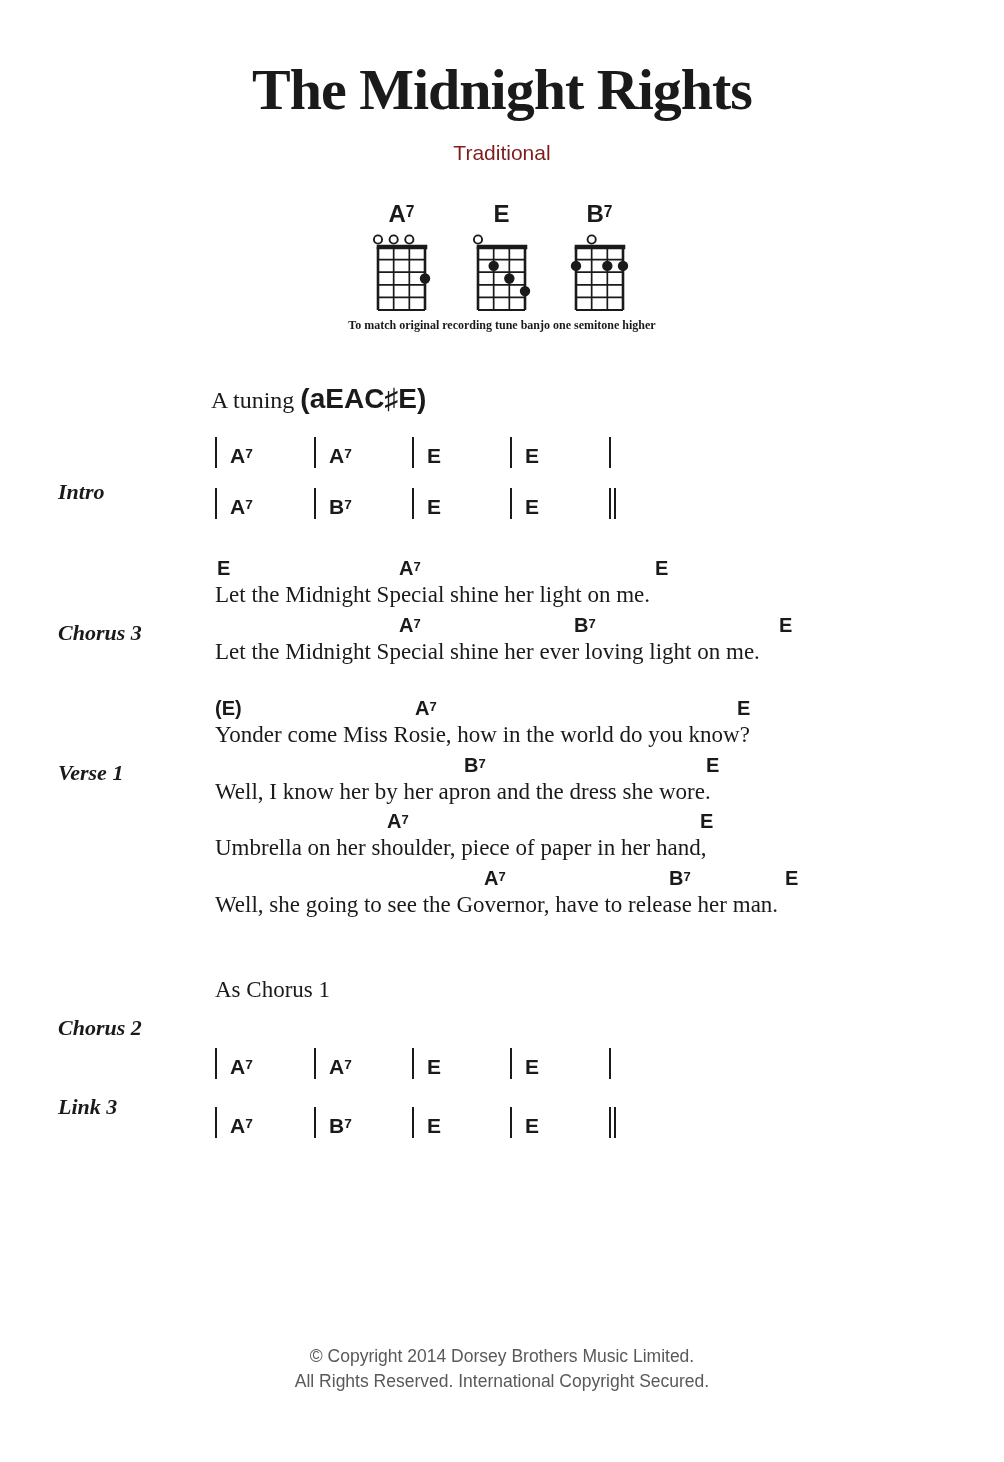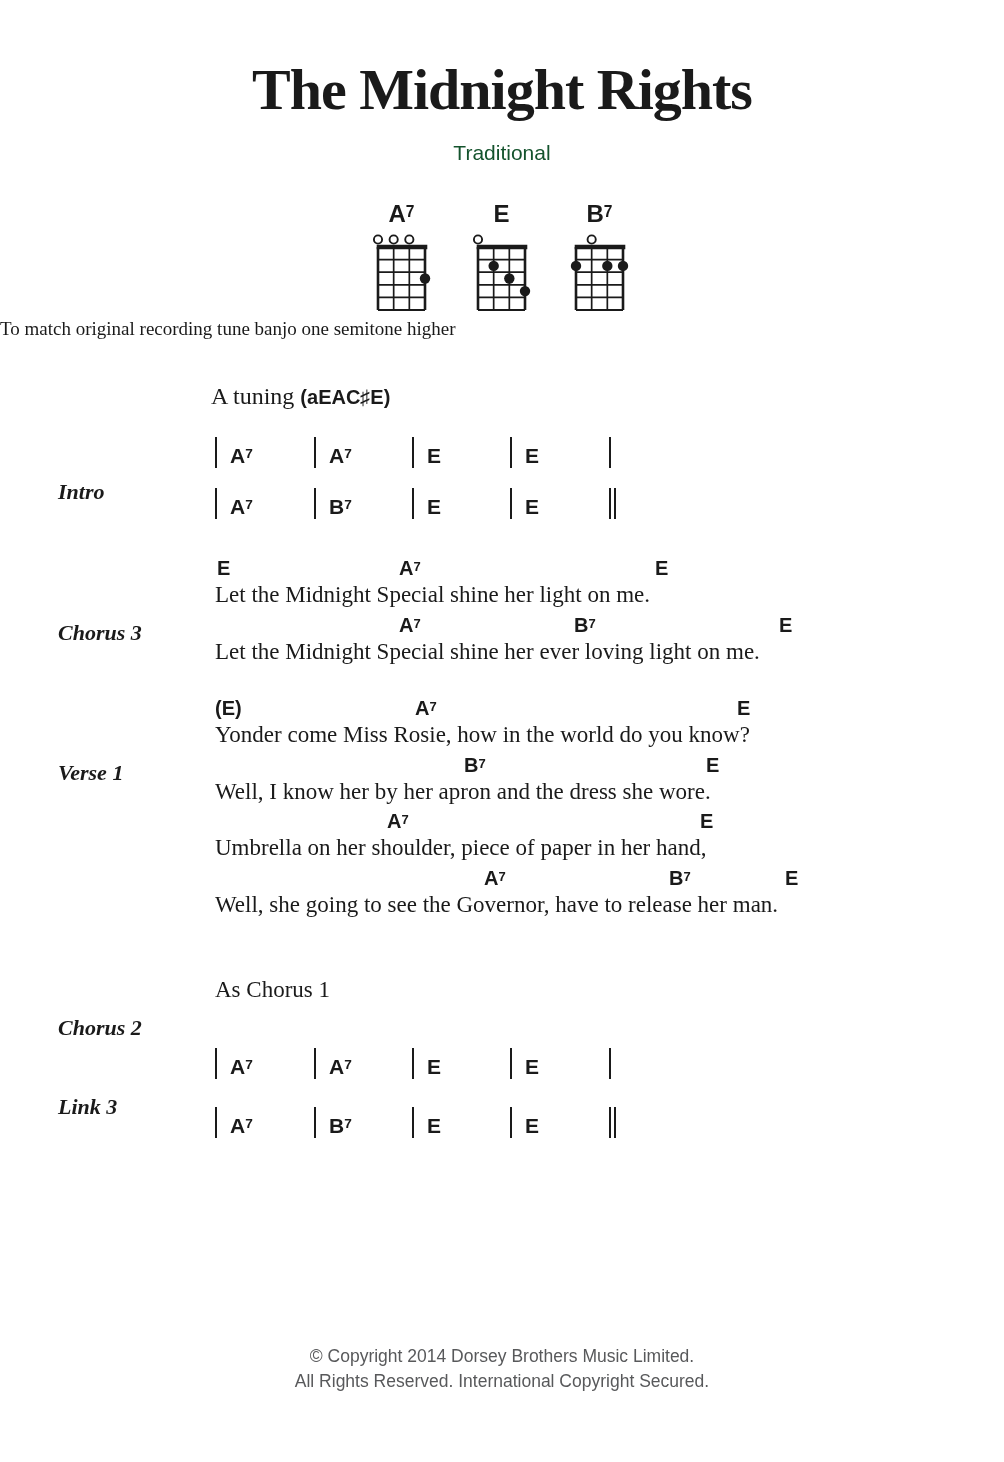--- a/index.html
+++ b/index.html
@@ -6,35 +6,35 @@
   .page{
     position:relative;width:1004px;height:1462px;background:#fff;
     font-family:"Liberation Serif",serif;color:#1a1a1a;overflow:hidden;
   }
   .title{
     position:absolute;left:0;right:0;top:56px;margin:0;text-align:center;
     font-weight:bold;font-size:58px;letter-spacing:-1px;
   }
   .subtitle{
     position:absolute;left:0;right:0;top:141px;text-align:center;
-    font-family:"Liberation Sans",sans-serif;font-size:21px;color:#14532d;
+    font-family:"Liberation Sans",sans-serif;font-size:21px;color:#7f1d1d;
   }
   .diagram-label{
     position:absolute;top:200px;transform:translateX(-50%);
     font-family:"Liberation Sans",sans-serif;font-weight:bold;font-size:24px;
     white-space:nowrap;
   }
   .diagram-svg{position:absolute;top:233px;}
   .instruction{
-    position:absolute;left:0;right:0;top:318px;
-    font-weight:normal;font-size:19px;
+    position:absolute;left:0;right:0;top:318px;text-align:center;
+    font-weight:bold;font-size:12px;
   }
   .tuning{position:absolute;left:211px;top:383px;font-size:24px;white-space:nowrap;}
   .tuning .val{
-    font-family:"Liberation Sans",sans-serif;font-weight:bold;font-size:20px;margin-left:6px;
+    font-family:"Liberation Sans",sans-serif;font-weight:bold;font-size:28px;margin-left:6px;
   }
   .sec-label{
     position:absolute;left:58px;font-weight:bold;font-style:italic;font-size:22px;white-space:nowrap;margin-top:38px;
   }
   .lyric{position:absolute;left:215px;font-size:23px;white-space:nowrap;}
   .plain-text{position:absolute;left:215px;font-size:23px;white-space:nowrap;}
   .chord-sym{
     position:absolute;font-family:"Liberation Sans",sans-serif;font-weight:bold;
     font-size:20px;white-space:nowrap;
   }

